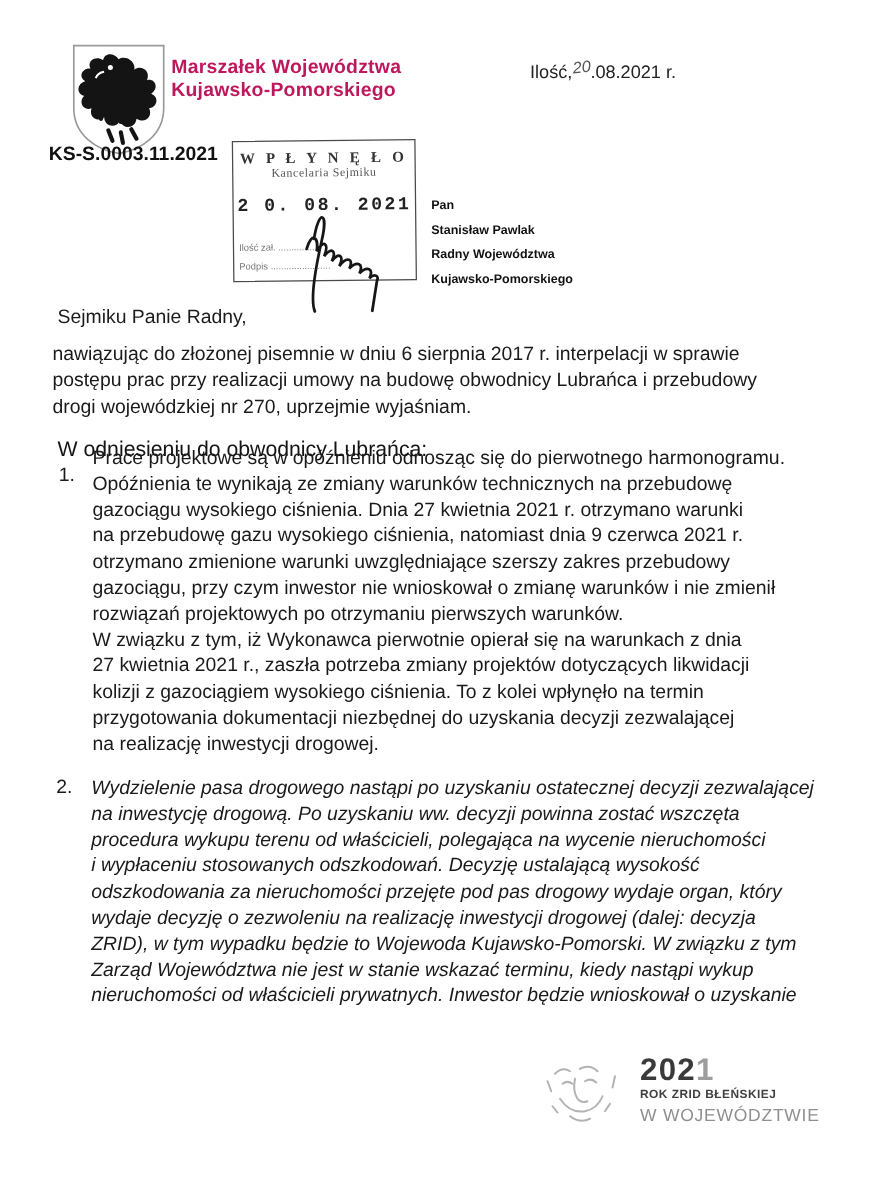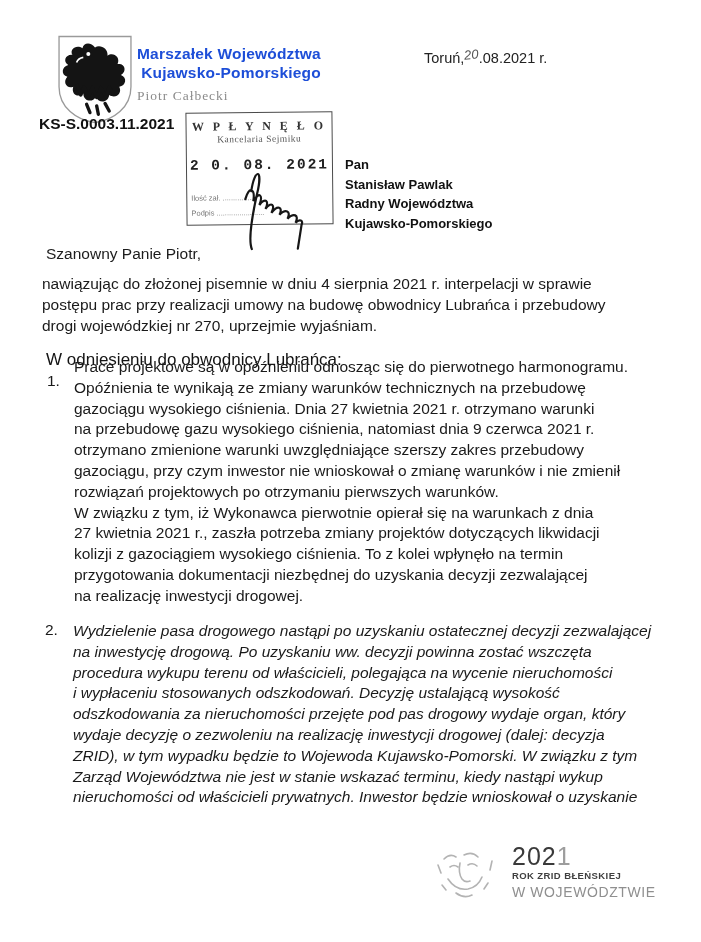--- a/index.html
+++ b/index.html
@@ -9,21 +9,21 @@
     font-family:"Liberation Sans", sans-serif;
     color:#1c1c1c;
     position:relative;
     overflow:hidden;
   }
   .abs{position:absolute;}
 
   
   .coat{left:52px;top:34px;width:86px;height:92px;}
   .sender{left:137px;top:44px;}
-  .sender .t{font-weight:bold;font-size:15.5px;line-height:19px;letter-spacing:.2px;color:#1d4ed8;text-align:right;}
+  .sender .t{font-weight:bold;font-size:15.5px;line-height:19px;letter-spacing:.2px;color:#be185d;}
   .sender .n{margin-top:6px;font-family:"Liberation Serif", serif;font-size:13.5px;color:#8b8b8b;letter-spacing:1px;}
   .place-date{left:424px;top:50px;font-size:14.5px;color:#222;}
   .hand-day{display:inline-block;font-style:italic;color:#555;transform:translateY(-4px) rotate(-6deg);font-size:13px;}
   .refnum{left:39px;top:115px;font-weight:bold;font-size:15.5px;color:#111;}
 
   
   .stamp{
     left:186px;top:112px;width:147px;height:113px;
     border:1.6px solid #4a4a4a;
     transform:rotate(-.6deg);
@@ -31,85 +31,84 @@
     box-sizing:border-box;
   }
   .stamp .s1{margin-top:6px;text-align:center;font-family:"Liberation Serif", serif;font-weight:bold;font-size:12px;letter-spacing:3px;color:#333;}
   .stamp .s2{text-align:center;font-family:"Liberation Serif", serif;font-size:9.5px;color:#555;letter-spacing:.5px;}
   .stamp .sd{margin-top:13px;text-align:center;font-family:"Liberation Mono", monospace;font-weight:bold;font-size:14.5px;letter-spacing:2px;color:#222;}
   .stamp .lab1{position:absolute;left:4px;bottom:22px;font-size:7.5px;color:#777;}
   .stamp .lab2{position:absolute;left:4px;bottom:7px;font-size:7.5px;color:#777;}
   .sig{position:absolute;left:42px;top:48px;overflow:visible;}
 
   
-  .recipient{left:345px;top:155px;font-weight:bold;font-size:13px;line-height:19.5px;color:#111;white-space:pre-line;}
+  .recipient{left:345px;top:155px;font-weight:bold;font-size:10px;line-height:19.5px;color:#111;white-space:pre-line;}
 
   
   .salutation{left:46px;top:245px;font-size:15.5px;}
   .bodytext{font-size:15.5px;line-height:20.8px;white-space:pre-line;color:#1a1a1a;}
   .intro{left:42px;top:274px;width:610px;}
   .section-heading{left:46px;top:350px;font-size:17px;color:#141414;}
   .li-num{font-size:15.5px;color:#1a1a1a;}
   .num1{left:47px;top:372px;}
   .txt1{left:74px;top:357px;width:590px;}
   .num2{left:45px;top:621px;}
   .txt2{left:73px;top:621px;width:600px;font-style:italic;}
 
   
   .portrait{left:430px;top:845px;width:72px;height:60px;}
   .footer-text{left:512px;top:843px;}
-  .year{font-size:25px;font-weight:normal;letter-spacing:1px;line-height:26px;}
+  .year{font-size:25px;font-weight:bold;letter-spacing:1px;line-height:26px;}
   .year .yb{color:#3a3a3a;}
   .year .yl{color:#9d9d9d;}
   .fl1{font-size:9.5px;font-weight:bold;color:#3f3f3f;letter-spacing:.4px;margin-top:1px;}
   .fl2{font-size:14px;color:#8f8f8f;letter-spacing:.6px;margin-top:3px;}
 </style>
 </head>
 <body>
 
 <svg class="abs coat" viewBox="0 0 100 110" xmlns="http://www.w3.org/2000/svg">
   <path d="M7 3 H93 V63 C93 88 72 103 50 106 C28 103 7 88 7 63 Z" fill="none" stroke="#9a9a9a" stroke-width="1.6"></path>
   <path d="M50 16 C45 9 36 10 35 17 C28 12 19 18 23 25 C15 24 11 33 18 37 C10 39 9 49 17 51 C11 57 16 66 24 63 C21 72 30 77 36 71 C36 80 47 83 51 75 C55 84 66 82 67 73 C75 78 83 71 79 63 C87 62 89 52 81 49 C89 44 85 34 77 36 C81 27 71 21 65 26 C66 17 56 12 50 16 Z" fill="#141414"></path>
   <path d="M28 60 l5 13 l4 -10 l5 12 l5 -11 l5 12 l5 -12 l6 11 l4 -12 l5 9" fill="none" stroke="#141414" stroke-width="4" stroke-linejoin="round"></path>
   <path d="M40 84 l4 10 M52 86 l2 10 M62 83 l5 9" stroke="#141414" stroke-width="4" stroke-linecap="round"></path>
   <circle cx="42" cy="24" r="2.4" fill="#ffffff"></circle>
   <path d="M36 28 q-6 1 -8 6" stroke="#ffffff" stroke-width="2" fill="none"></path>
 </svg>
 
 <div class="abs sender">
   <div class="t" style="white-space:pre-line;">Marszałek Województwa
 Kujawsko-Pomorskiego</div>
-  <div class="n">Piotr Całbecki</div>
 </div>
 
 <div class="abs place-date">
-  <span>Toruń,</span><span class="hand-day">20</span><span>.08.2021 r.</span>
+  <span>Ilość,</span><span class="hand-day">20</span><span>.08.2021 r.</span>
 </div>
 
 <div class="abs refnum">KS-S.0003.11.2021</div>
 
 <div class="abs stamp">
   <div class="s1">W P Ł Y N Ę Ł O</div>
   <div class="s2">Kancelaria Sejmiku</div>
   <div class="sd">2 0. 08. 2021</div>
   <div class="lab1">Ilość zał. ..............</div>
   <div class="lab2">Podpis .......................</div>
   <svg class="sig" width="90" height="95" viewBox="0 0 90 95" xmlns="http://www.w3.org/2000/svg">
     <path d="M22 30 C26 6 34 8 28 32 C24 49 18 78 22 88 M16 38 C20 24 26 28 24 40 C30 30 34 34 30 44 C36 36 40 40 36 48 C42 40 46 44 42 52 C48 44 54 46 50 54 C56 48 62 50 58 58 C64 52 70 54 66 62 C70 58 74 60 72 64 L68 88" fill="none" stroke="#161616" stroke-width="2.2" stroke-linecap="round"></path>
   </svg>
 </div>
 
 <div class="abs recipient">Pan
 Stanisław Pawlak
 Radny Województwa
 Kujawsko-Pomorskiego</div>
 
-<div class="abs salutation">Szanowny Panie Piotr,</div>
+<div class="abs salutation">Sejmiku Panie Radny,</div>
 
-<div class="abs bodytext intro">nawiązując do złożonej pisemnie w dniu 4 sierpnia 2021 r. interpelacji w sprawie
+<div class="abs bodytext intro">nawiązując do złożonej pisemnie w dniu 6 sierpnia 2017 r. interpelacji w sprawie
 postępu prac przy realizacji umowy na budowę obwodnicy Lubrańca i przebudowy
 drogi wojewódzkiej nr 270, uprzejmie wyjaśniam.</div>
 
 <div class="abs section-heading">W odniesieniu do obwodnicy Lubrańca:</div>
 
 <div class="abs li-num num1">1.</div>
 <div class="abs bodytext txt1">Prace projektowe są w opóźnieniu odnosząc się do pierwotnego harmonogramu.
 Opóźnienia te wynikają ze zmiany warunków technicznych na przebudowę
 gazociągu wysokiego ciśnienia. Dnia 27 kwietnia 2021 r. otrzymano warunki
 na przebudowę gazu wysokiego ciśnienia, natomiast dnia 9 czerwca 2021 r.

